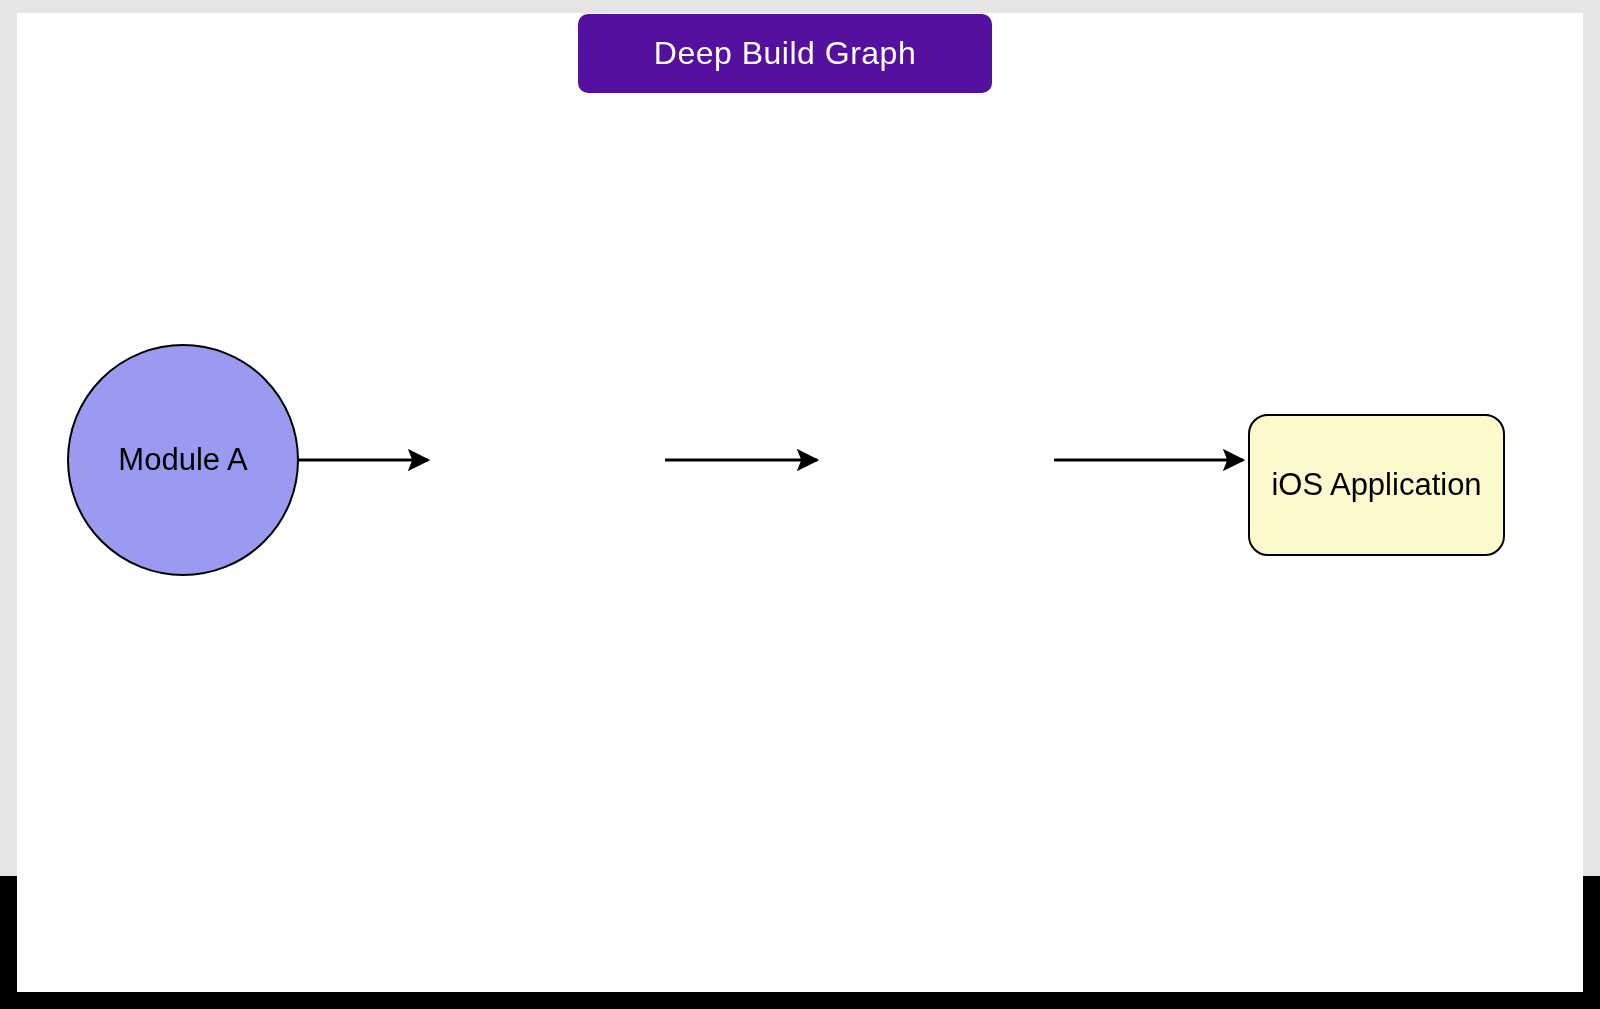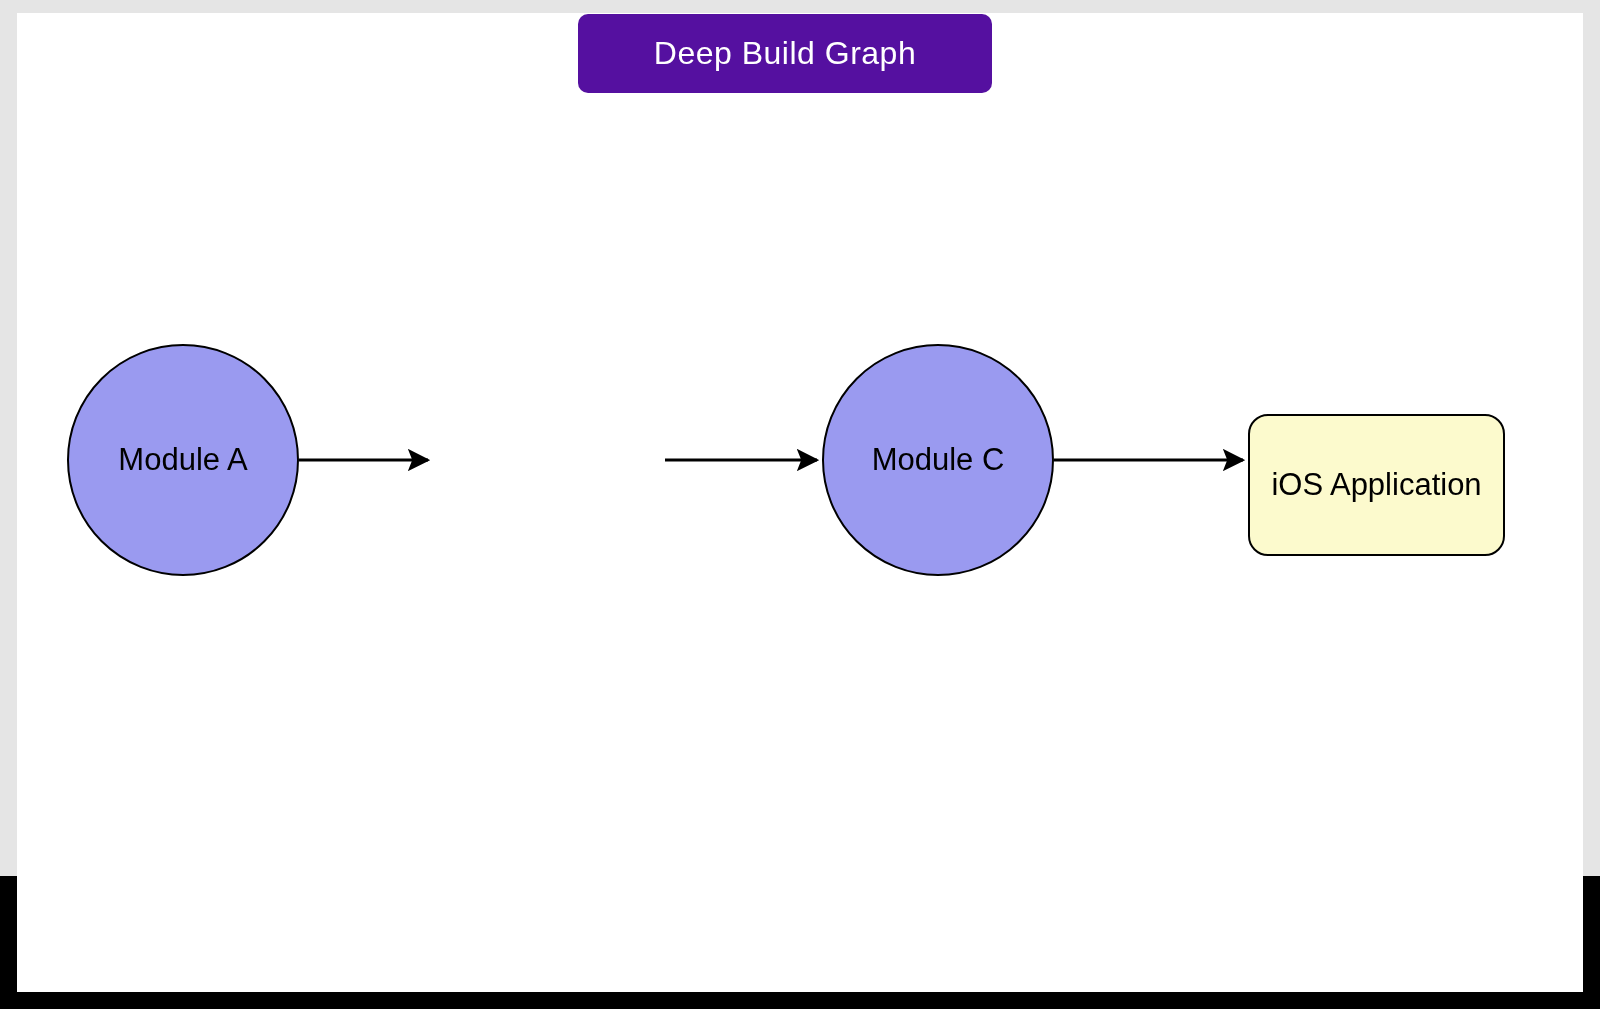--- a/index.html
+++ b/index.html
@@ -100,20 +100,17 @@
     <line x1="299" y1="460" x2="428" y2="460" stroke="#000000" stroke-width="3" marker-end="url(#arrowhead)"></line>
     <line x1="665" y1="460" x2="817" y2="460" stroke="#000000" stroke-width="3" marker-end="url(#arrowhead)"></line>
     <line x1="1054" y1="460" x2="1243" y2="460" stroke="#000000" stroke-width="3" marker-end="url(#arrowhead)"></line>
   </svg>
 
   <div id="node-module-a" class="node circle">
     <span>Module A</span>
   </div>
 
 
-  <div id="node-module-c" class="node circle">
-    <span>Module C</span>
-  </div>
 
   <div id="node-ios-application" class="node rounded-rect">
     <span>iOS Application</span>
   </div>
 </div>
 
 </body></html>

